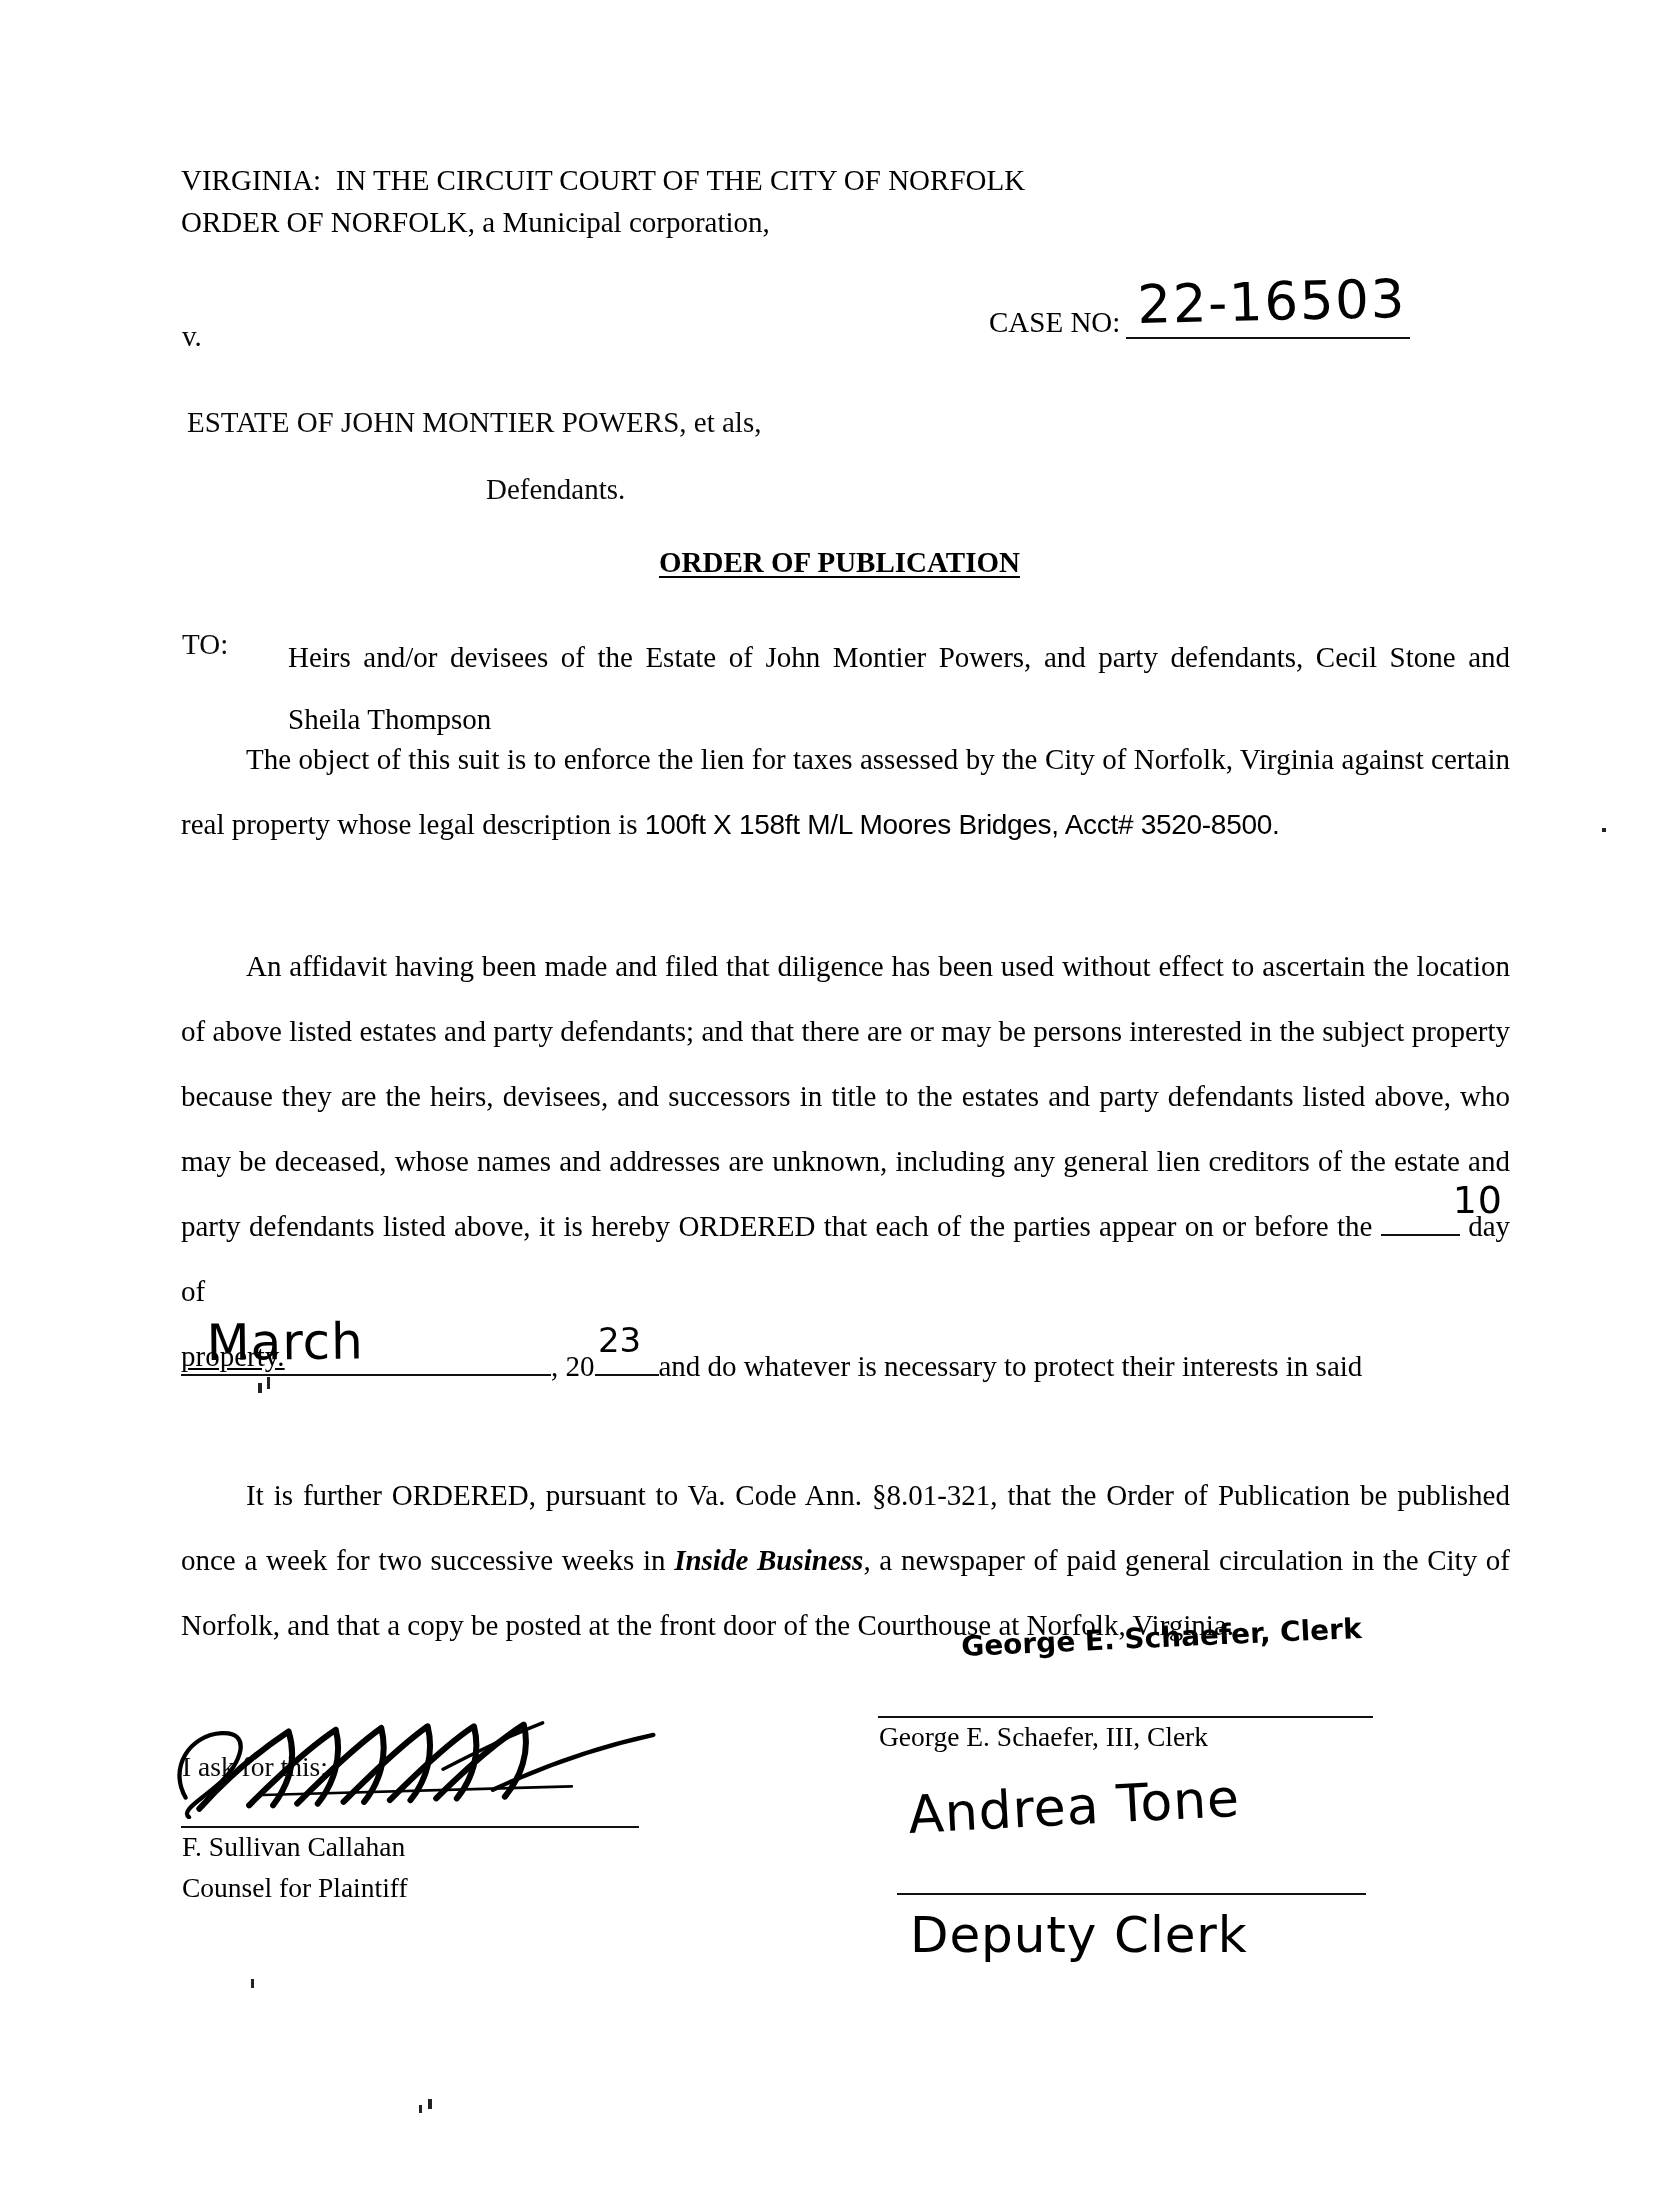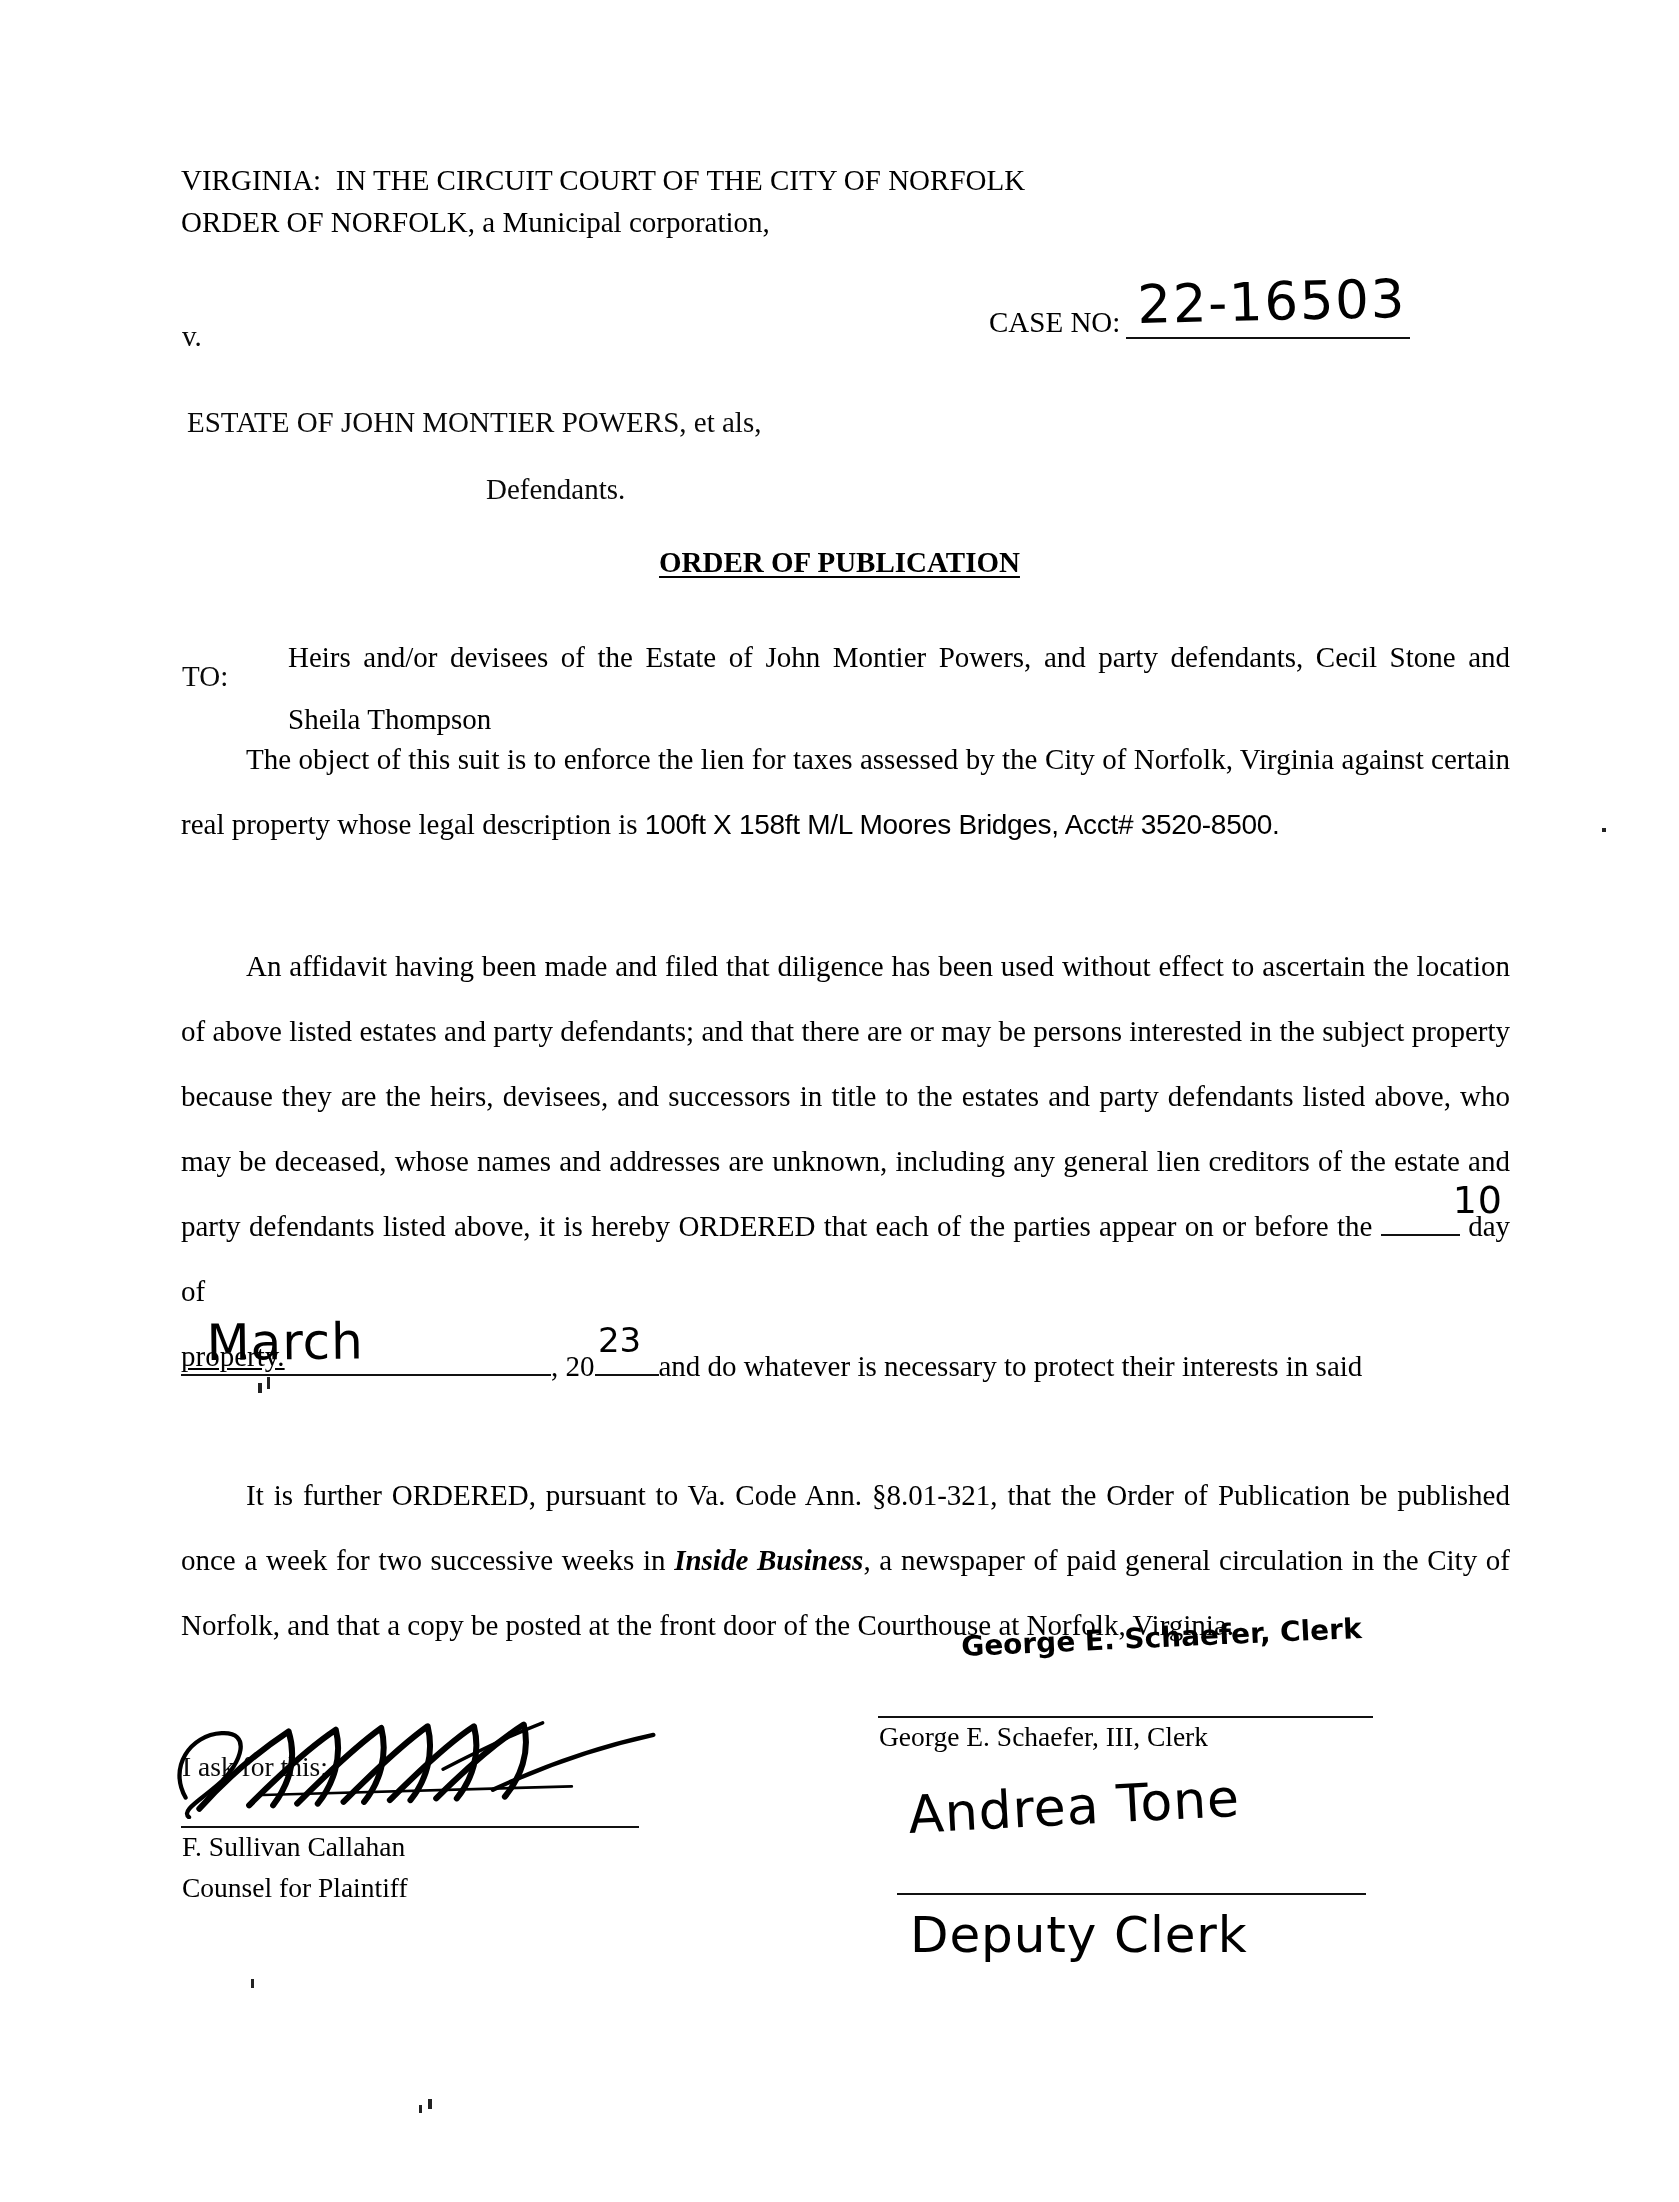--- a/index.html
+++ b/index.html
@@ -48,21 +48,21 @@
   #defendant-line{position:absolute;left:187px;top:406px;font-size:29px;}
   #defendants-label{position:absolute;left:486px;top:473px;font-size:29px;}
 
   #order-title{
     position:absolute;left:0;top:546px;width:1679px;text-align:center;
     font-size:29px;font-weight:bold;text-decoration:underline;
     text-underline-offset:4.3px;
   }
 
   
-  #to-label{position:absolute;left:182px;top:628px;font-size:29px;margin-top:32px;}
+  #to-label{position:absolute;left:182px;top:628px;font-size:29px;}
   #to-body{
     position:absolute;left:288px;top:626px;width:1222px;
     font-size:29px;line-height:62px;text-align:justify;
   }
 
   
   .para{
     position:absolute;
     left:181px;width:1329px;
     font-size:29px;

